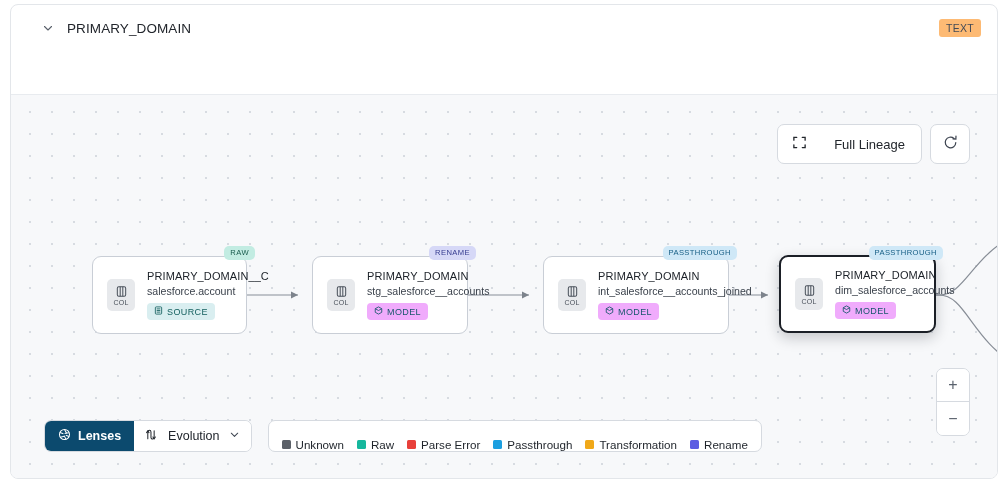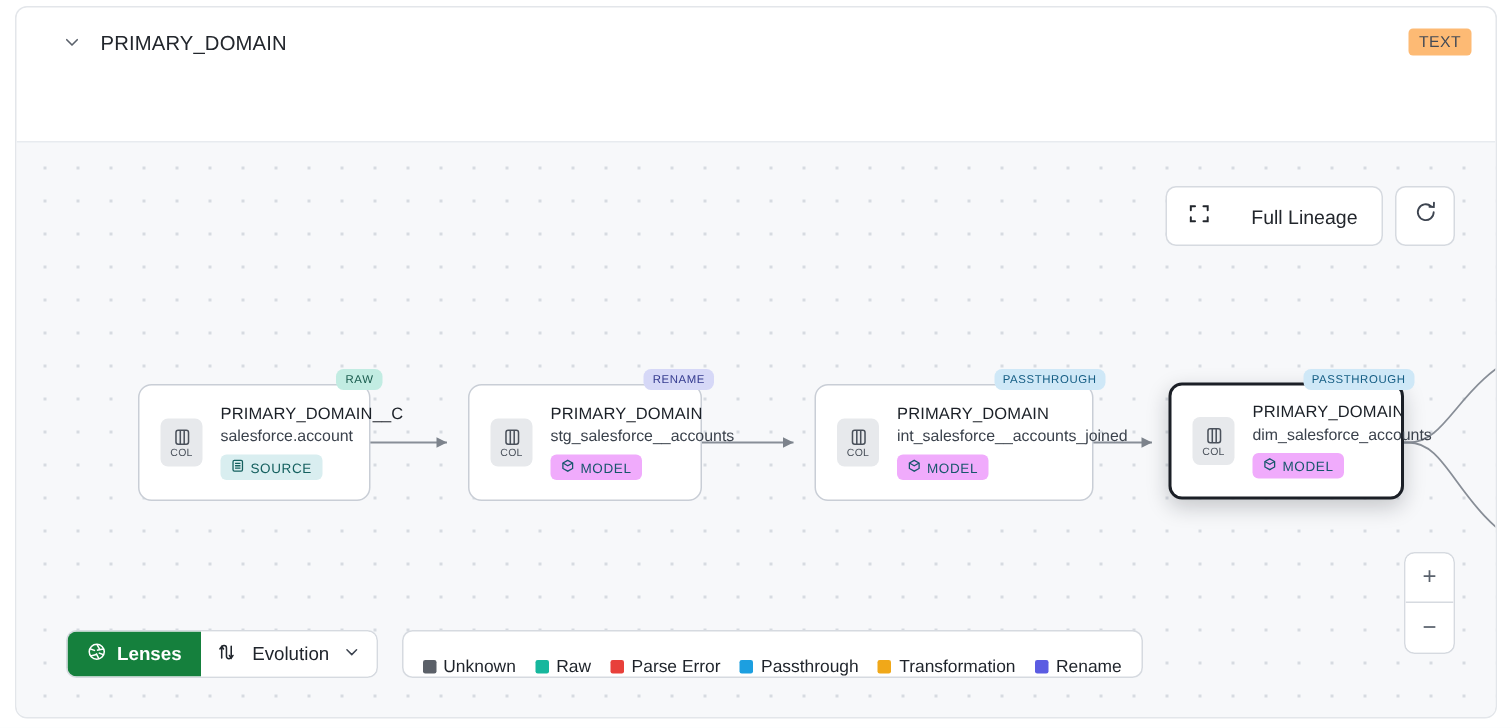--- a/index.html
+++ b/index.html
@@ -256,21 +256,21 @@
     display: flex;
     align-items: stretch;
     height: 32px;
     border-radius: 7px;
     overflow: hidden;
     border: 1px solid #d6dae0;
     background: #ffffff;
   }
   .lens-btn {
     display: flex; align-items: center; gap: 7px;
-    background: #15803d;
+    background: #0c4a6e;
     color: #ffffff;
     font-size: 12.5px;
     font-weight: bold;
     padding: 0 13px;
     cursor: pointer;
     text-align: center;
   }
   .evolution-btn {
     display: flex; align-items: center; gap: 9px;
     background: #ffffff;

